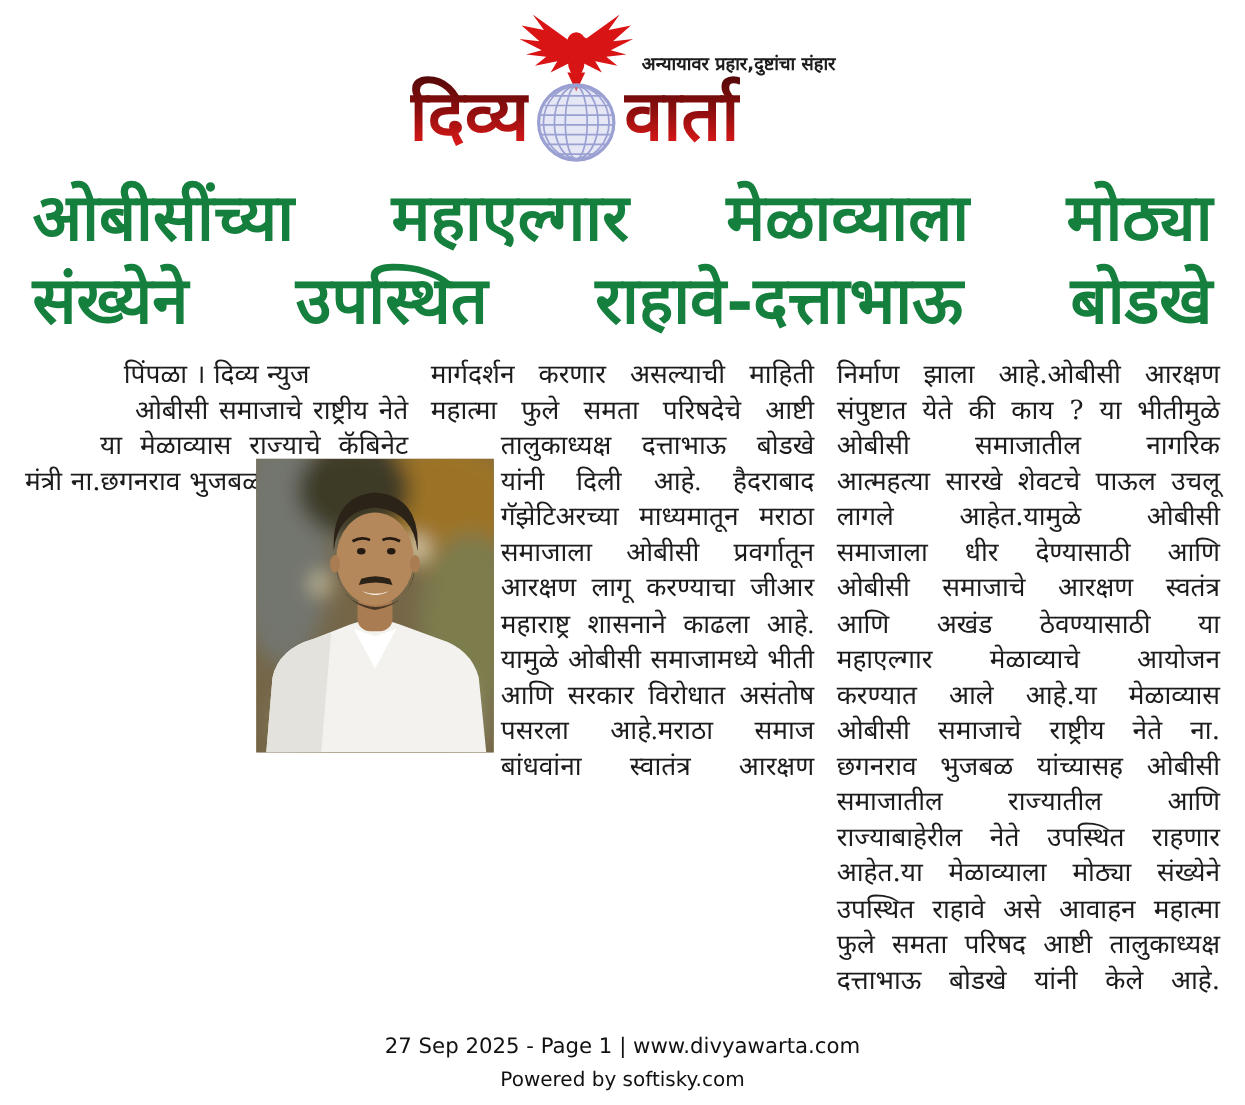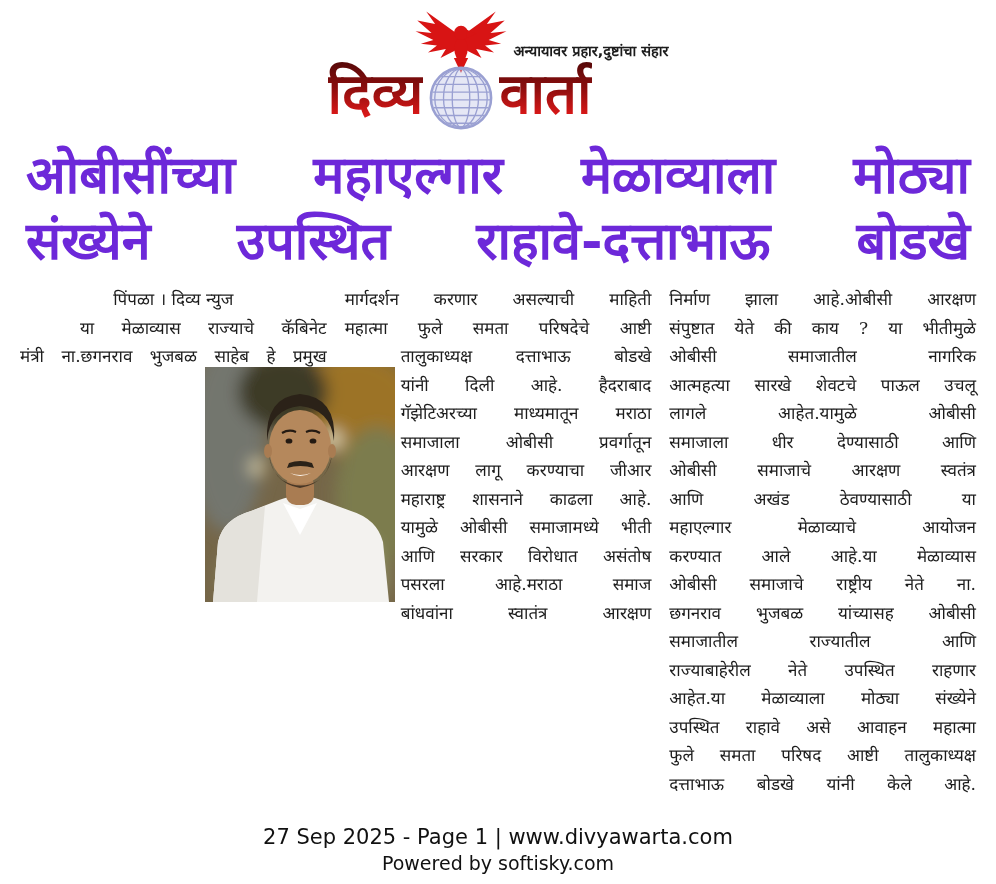--- a/index.html
+++ b/index.html
@@ -39,66 +39,66 @@
     font-weight: bold; font-size: 14.5px; color: #1c1c1c;
     padding-left: 14px; margin-bottom: -4px; white-space: nowrap;
   }
   
   .headline {
     margin-top: 10px;
     padding: 0 26px;
     font-size: 52px;
     font-weight: 800;
     line-height: 1.26;
-    color: #6d28d9;
+    color: #15803d;
     white-space: pre-line;
     text-align: justify;
     text-align-last: justify;
   }
   
   .article {
     position: relative;
     margin-top: 12px;
     padding: 0 20px;
     display: flex;
     gap: 18px;
-    font-size: 17px;
+    font-size: 21px;
     line-height: 28.5px;
     color: #1c1c1c;
   }
   .col { flex: 1 1 0; min-width: 0; }
   .seg {
     white-space: pre-line;
     text-align: justify;
     text-align-last: justify;
     text-justify: inter-word;
   }
   .seg.center { text-align: center; text-align-last: center; }
   .seg.indent-right { padding-left: 88px; }
   .seg.narrow { width: 184px; }
   .seg.pindent { text-indent: 60px; }
-  .seg.beside-photo { padding-left: 56px; }
+  .seg.beside-photo { padding-left: 56px; font-family: Liberation Serif, serif; }
   .photo {
     position: absolute;
     left: 205px; top: 82px;
     width: 190px; height: 235px;
     overflow: hidden;
     background: #756648;
   }
   .photo svg { display: block; }
   
   .footer {
     position: absolute;
     left: 0; right: 0; top: 824px;
     text-align: center;
     font-family: "DejaVu Sans", "Liberation Sans", sans-serif;
     color: #111111;
   }
-  .footer-meta { font-size: 21px; line-height: 26px; }
-  .footer-powered { font-size: 19px; line-height: 27px; }
+  .footer-meta { font-size: 17px; line-height: 26px; }
+  .footer-powered { font-size: 16px; line-height: 27px; }
 </style>
 </head>
 <body>
 
 <div class="page">
 
   <header class="masthead">
     <div class="brand">
       <span class="brand-word">दिव्य</span>
 
@@ -145,20 +145,21 @@
     </div>
   </header>
 
   <h1 class="headline">ओबीसींच्या महाएल्गार मेळाव्याला मोठ्या
 संख्येने उपस्थित राहावे-दत्ताभाऊ बोडखे</h1>
 
   <main class="article">
 
     <div class="col">
       <p class="seg center">पिंपळा । दिव्य न्युज</p>
+      <p class="seg indent-right">ओबीसी समाजाचे राष्ट्रीय नेते</p>
       <p class="seg pindent">या मेळाव्यास राज्याचे कॅबिनेट
 मंत्री ना.छगनराव भुजबळ साहेब हे प्रमुख</p>
     </div>
 
     <div class="col">
       <p class="seg">मार्गदर्शन करणार असल्याची माहिती
 महात्मा फुले समता परिषदेचे आष्टी</p>
       <p class="seg beside-photo">तालुकाध्यक्ष दत्ताभाऊ बोडखे
 यांनी दिली आहे. हैदराबाद
 गॅझेटिअरच्या माध्यमातून मराठा

